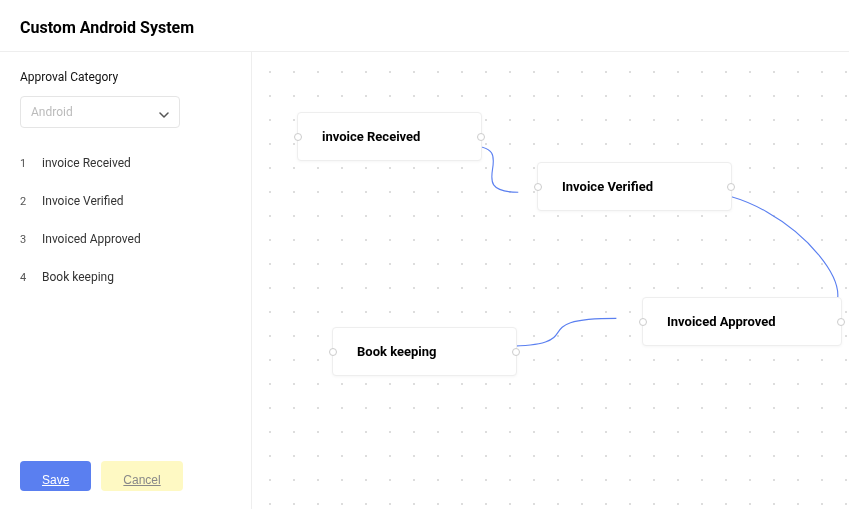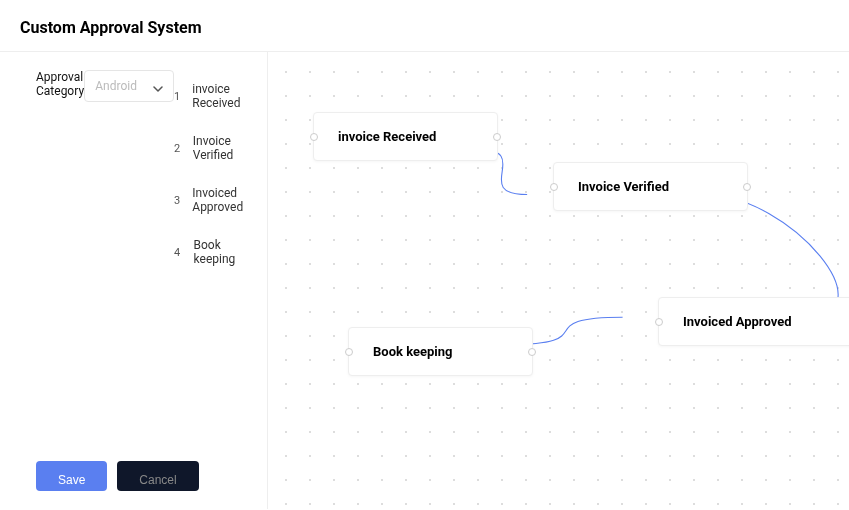--- a/index.html
+++ b/index.html
@@ -26,22 +26,22 @@
     }
     .main {
       display: flex;
       height: calc(510px - 53px);
     }
     .sidebar {
       width: 252px;
       border-right: 1px solid #eee;
       padding: 18px 20px;
       display: flex;
+      flex-direction: column;
       position: relative;
-      margin-left: 16px;
     }
     .sidebar-label {
       font-size: 12px;
       color: #111;
       margin-bottom: 12px;
     }
     .select {
       width: 160px;
       height: 32px;
       border: 1px solid #e5e5e5;
@@ -87,27 +87,28 @@
       display: flex;
       gap: 10px;
     }
     .btn {
       height: 30px;
       padding: 12px 22px;
       border-radius: 4px;
       font-size: 12px;
       border: none;
       cursor: pointer;
+      text-decoration: underline;
     }
     .btn-primary {
       background: #5a7ff0;
       color: #fff;
     }
     .btn-secondary {
-      background: #0f172a;
+      background: #fef9c3;
       color: #888;
     }
     .canvas {
       flex: 1;
       position: relative;
       background-image: radial-gradient(circle, #ddd 1px, transparent 1px);
       background-size: 24px 24px;
       background-position: 6px 8px;
     }
     .node {
@@ -141,21 +142,21 @@
     .edge {
       fill: none;
       stroke: #5a7ff0;
       stroke-width: 1.2;
     }
   </style>
 </head>
 <body>
 
 <div class="header">
-  <h1>Custom Approval System</h1>
+  <h1>Custom Android System</h1>
 </div>
 
 <div class="main">
   <div class="sidebar">
     <div class="sidebar-label">Approval Category</div>
     <div class="select">
       <span class="select-value">Android</span>
       <span class="select-chevron">
         <svg width="10" height="6" viewBox="0 0 10 6">
             <path d="M1 1 L5 5 L9 1" stroke="#555" stroke-width="1.5" fill="none" stroke-linecap="round" stroke-linejoin="round"></path>

